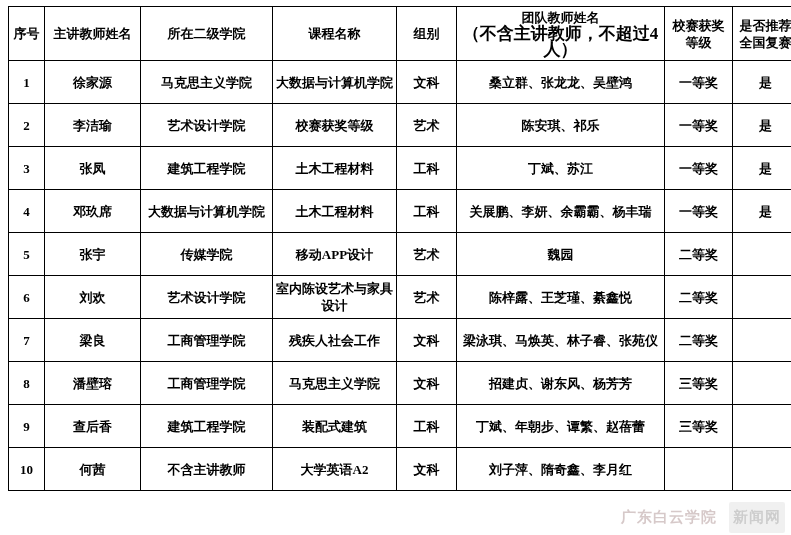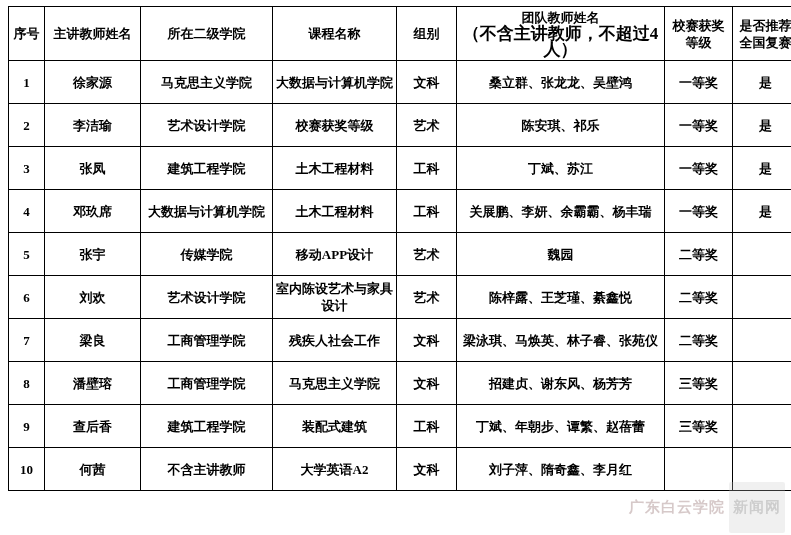--- a/index.html
+++ b/index.html
@@ -78,26 +78,26 @@
     font-weight: bold;
     color: #bdbdbd;
     opacity: 0.75;
     letter-spacing: 1px;
     font-family: "Liberation Serif", serif;
     pointer-events: none;
     white-space: nowrap;
   }
   .watermark .wm-red {
     color: #c9b7b7;
-    margin-right: 4px;
+    margin-right: 12px;
   }
   .watermark .wm-box {
     display: inline-block;
     background: rgba(200,200,200,0.35);
-    padding: 16px 4px;
+    padding: 6px 4px;
     border-radius: 2px;
   }
 </style>
 </head>
 <body>
 
 <div class="page">
 
 
   <table class="award-table">

